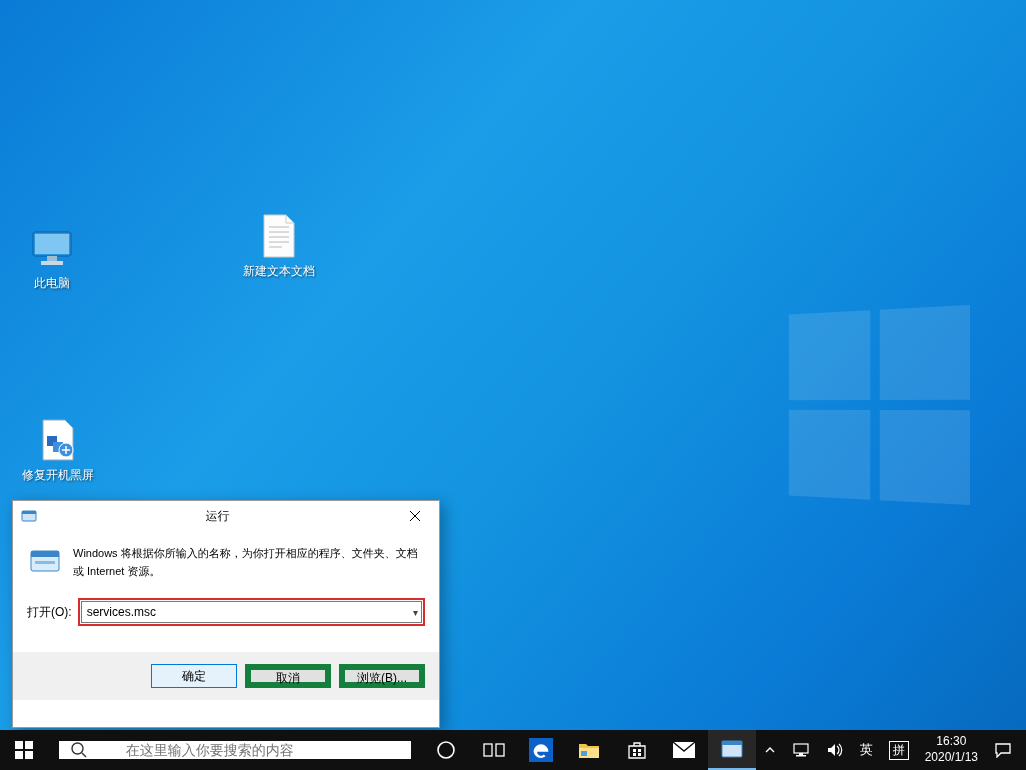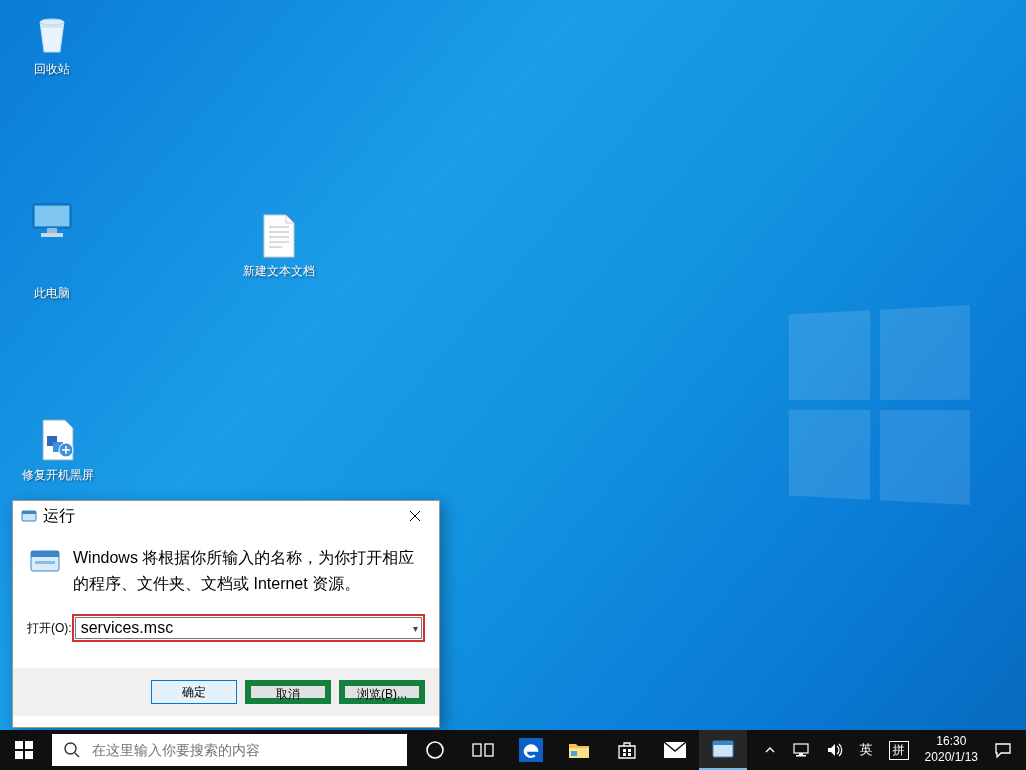--- a/index.html
+++ b/index.html
@@ -32,33 +32,33 @@
     width: 428px; height: 228px;
     background: #fff; border: 1px solid #9a9a9a;
     box-shadow: 4px 4px 14px rgba(0,0,0,0.3);
     font-size: 12px; color: #000;
   }
   .rd-titlebar {
     height: 30px; display: flex; align-items: center;
     padding: 0 2px 0 8px; background: #fff;
   }
   .rd-titlebar .ticon { width:16px; height:16px; margin-right:6px; }
-  .rd-titlebar .ttext { flex:1; font-size:16px; }
+  .rd-titlebar .ttext { flex:1; font-size:12px;text-align:center; }
   .rd-close { width: 45px; height: 28px; display:flex; align-items:center; justify-content:center; font-size:14px; font-family:Arial; }
   .rd-body { padding: 14px 16px 0 16px; display:flex; gap:12px; align-items:flex-start; }
   .rd-body .bicon { width:32px; height:32px; flex:none; }
-  .rd-body .bdesc { font-size:16px; line-height:1.6; }
-  .rd-inputrow { display:flex; align-items:center; margin: 18px 14px 0 14px; }
+  .rd-body .bdesc { font-size:11px; line-height:1.6; }
+  .rd-inputrow { display:flex; align-items:center; margin: 18px 14px 0 14px; gap:6px; }
   .rd-inputrow label { font-size:12px; white-space:nowrap; }
   .rd-inputwrap {
     flex:1; border: 2px solid #d62e2e; padding:1px; 
   }
   .rd-input {
     width: 100%; height: 22px; border: 1px solid #7a7a7a;
-    font-size: 16px; padding: 0 20px 0 5px;
+    font-size: 12px; padding: 0 20px 0 5px;
     background: #fff; position:relative;
   }
   .rd-combobox { position:relative; width:100%; }
   .rd-combobox .chev {
     position:absolute; right:4px; top:50%; transform:translateY(-50%);
     font-size:10px; color:#444; pointer-events:none;
   }
   .rd-buttons {
     margin-top: 26px; height: 48px; background: #f0f0f0;
     display:flex; justify-content:flex-end; align-items:center;
@@ -70,21 +70,21 @@
     font-family: inherit;
   }
   .rd-buttons button.default { border:1px solid #0078d7; background:#e5f1fb; }
   
   .taskbar {
     position:absolute; left:0; right:0; bottom:0; height:40px;
     background:#101010; display:flex; align-items:stretch; color:#fff;
   }
   .tb-start { width:48px; display:flex; align-items:center; justify-content:center; }
   .tb-search {
-    width:355px; background:#fff; display:flex; align-items:center; color:#777; margin:4px;
+    width:355px; background:#fff; display:flex; align-items:center; color:#777; margin:11px;gap:27px;
   }
   .tb-search .sicon { width:40px; display:flex; align-items:center; justify-content:center; color:#333; }
   .tb-search input {
     border:none; outline:none; flex:1; height:100%; font-size:14px; color:#333; background:transparent;
     font-family:inherit;
   }
   .tb-item { width:48px; display:flex; align-items:center; justify-content:center; }
   .tb-item.active { border-bottom:2px solid #76b9ed; background:#272727; }
   .tb-spacer { flex:1; }
   .tb-tray { display:flex; align-items:center; gap:0; }
@@ -98,33 +98,23 @@
 
 <div class="winlogo">
   <div></div>
     <div></div>
     <div></div>
     <div></div>
 </div>
 
 <div class="desktop">
 
-  <div class="dicon" style="left:14px; top:10px;">
-    <div class="glyph">
-      <svg width="44" height="44" viewBox="0 0 44 44">
-        <path d="M10 10 L34 10 L30 40 L14 40 Z" fill="#e8f3fb" stroke="#bcd6e8"></path>
-        <path d="M10 10 L34 10 L33 16 L11 16 Z" fill="#cfe6f5"></path>
-        <ellipse cx="22" cy="10" rx="12" ry="3" fill="#dceefa" stroke="#bcd6e8"></ellipse>
-      </svg>
-    </div>
-    <span>回收站</span>
-  </div>
-
-
-  <div class="dicon" style="left:14px; top:196px;gap:38px;">
+
+
+  <div class="dicon" style="left:14px; top:224px;">
     <div class="glyph">
       <svg width="46" height="40" viewBox="0 0 46 40">
         <rect x="4" y="4" width="38" height="24" rx="2" fill="#2a94dc" stroke="#0d5ba3"></rect>
         <rect x="6" y="6" width="34" height="20" fill="#7fc6f2"></rect>
         <rect x="18" y="28" width="10" height="5" fill="#9bbdd5"></rect>
         <rect x="12" y="33" width="22" height="4" fill="#c7d9e6"></rect>
       </svg>
     </div>
     <span>此电脑</span>
   </div>

